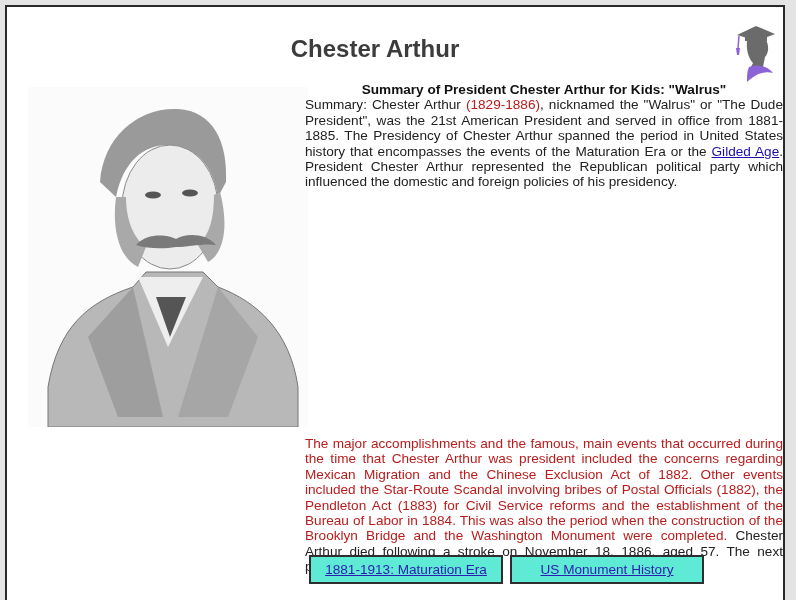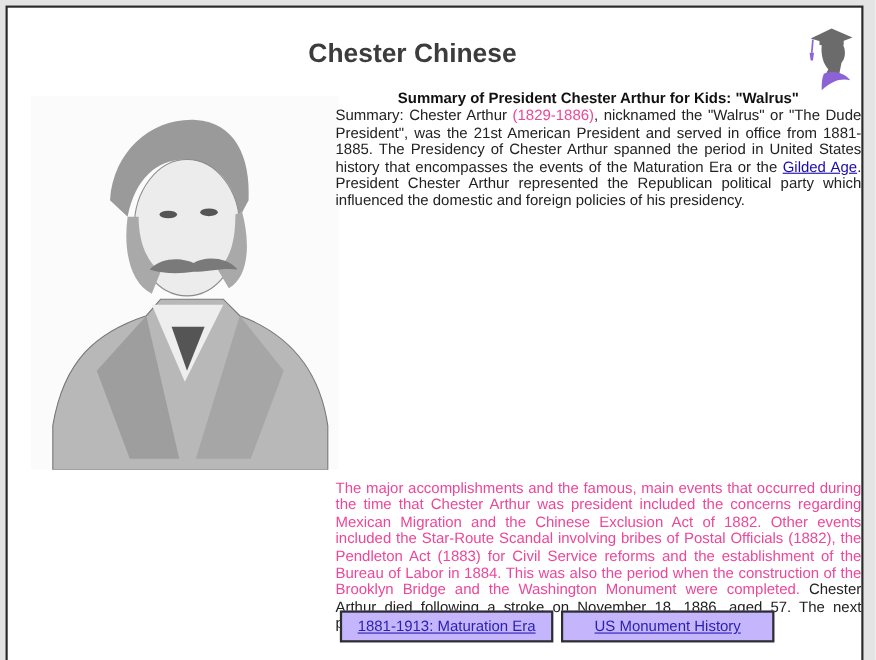--- a/index.html
+++ b/index.html
@@ -28,36 +28,36 @@
     position: absolute; left: 21px; top: 80px; width: 280px; height: 340px;
   }
   .content {
     position: absolute; left: 298px; width: 478px;
     font-size: 13.6px; line-height: 15.4px; color: #222;
     text-align: justify;
   }
   .summary { top: 75px; }
   .summary h2 { font-size: 13.6px; font-weight: bold; margin: 0; color: #111; line-height: 15.4px; text-align: center; }
   .summary p, .events p { margin: 0; }
-  .light { color: #ec4899; }
+  .light { color: #b91c1c; }
   .events { top: 429px; }
   a { color: #1a0dab; }
   .buttons { position: absolute; left: 302px; top: 548px; display: flex; gap: 7px; }
   .btn {
-    width: 194px; height: 29px; border: 2px solid #2e2e2e; background: #c4b5fd;
+    width: 194px; height: 29px; border: 2px solid #2e2e2e; background: #5eead4;
     display: flex; align-items: center; justify-content: center;
     font-size: 13.6px; box-sizing: border-box;
   }
   .btn a { color: #2a1fb0; }
 </style>
 </head>
 <body>
 
 <div class="page">
-  <h1 class="title">Chester Chinese</h1>
+  <h1 class="title">Chester Arthur</h1>
 
   <svg class="logo" viewBox="0 0 52 62">
     <polygon points="8,14 27,5 46,13 28,20" fill="#6b6b6b"></polygon>
     <rect x="16" y="14" width="22" height="6" fill="#6b6b6b"></rect>
     <path d="M18 20 C17 30, 20 38, 24 42 L22 46 L34 46 L36 36 C40 32, 40 24, 37 19 Z" fill="#6b6b6b"></path>
     <line x1="10" y1="15" x2="9" y2="27" stroke="#8b63d6" stroke-width="1.5"></line>
     <polygon points="7,27 11,27 10,34 8,34" fill="#8b63d6"></polygon>
     <path d="M20 46 C26 43, 38 44, 44 52 C36 50, 28 52, 18 61 C18 55, 18 50, 20 46 Z" fill="#8b63d6"></path>
   </svg>
 

